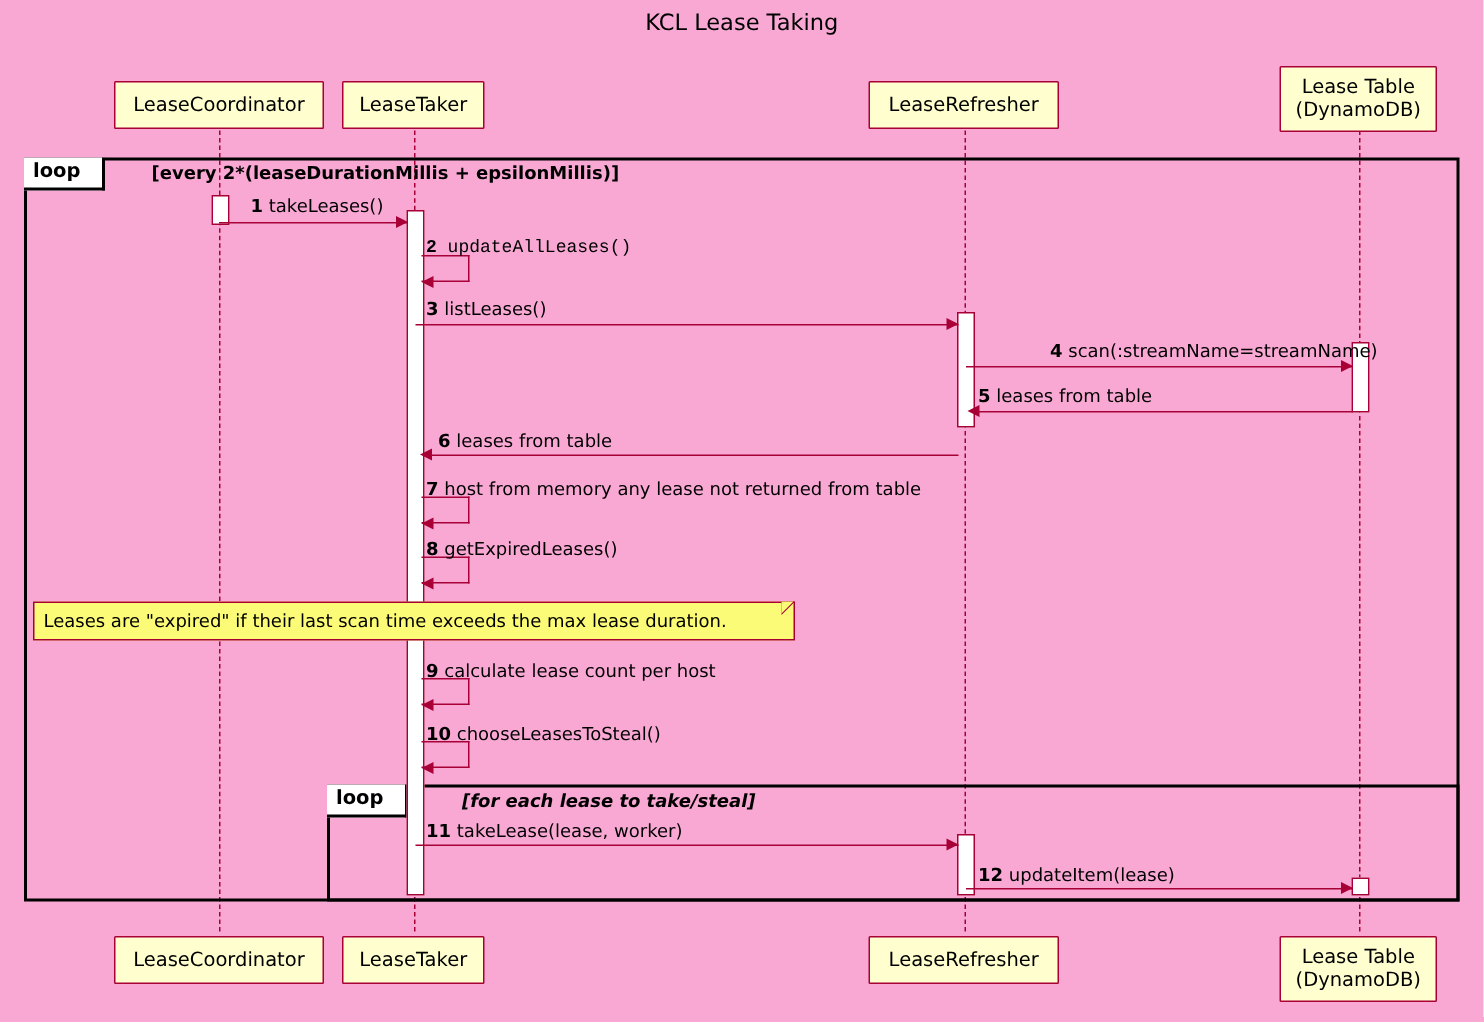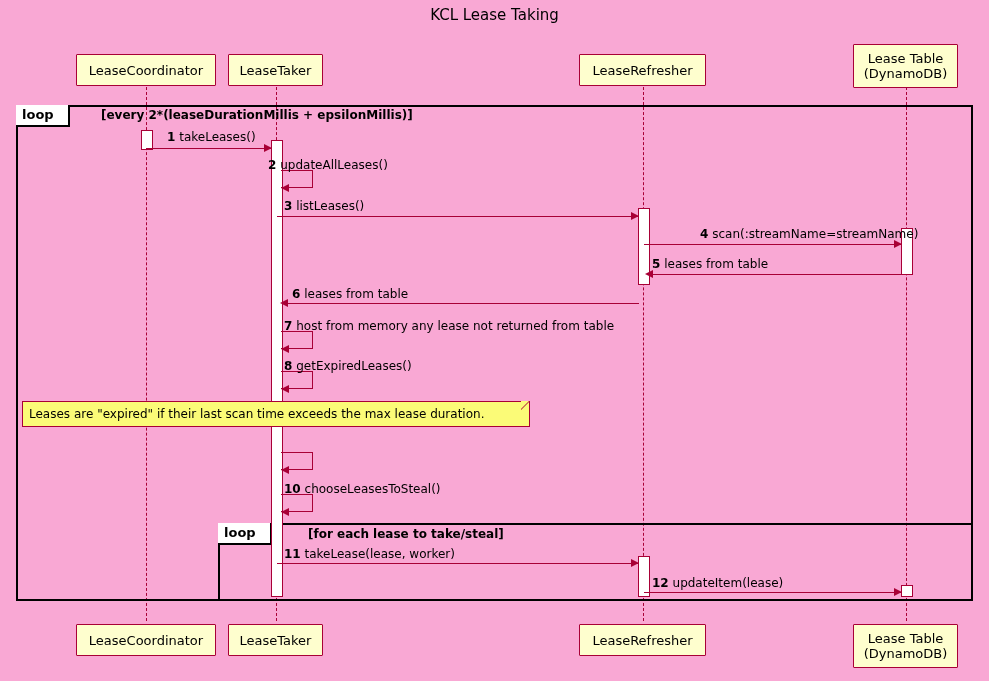--- a/index.html
+++ b/index.html
@@ -173,39 +173,39 @@
     <span>Lease Table</span>
     <span>(DynamoDB)</span>
   </div>
 
   <div class="frame" style="left:16px; top:105px; width:957px; height:496px;"></div>
   <div class="frame-label" style="left:16px; top:105px;">loop</div>
   <div class="frame-cond" style="left:101px; top:108px;">[every 2*(leaseDurationMillis + epsilonMillis)]</div>
 
   <div class="frame" style="left:218px; top:523px; width:755px; height:78px;"></div>
   <div class="frame-label" style="left:218px; top:523px;">loop</div>
-  <div class="frame-cond" style="left:308px; top:527px;">[for each lease to take/steal]</div>
+  <div class="frame-cond" style="left:308px; top:527px;font-style:italic;">[for each lease to take/steal]</div>
 
   <div class="activation" style="left:141px; top:130px; height:18px;"></div>
   <div class="activation" style="left:271px; top:140px; height:455px;"></div>
   <div class="activation" style="left:638px; top:208px; height:75px;"></div>
   <div class="activation" style="left:638px; top:556px; height:39px;"></div>
   <div class="activation" style="left:901px; top:228px; height:45px;"></div>
   <div class="activation" style="left:901px; top:585px; height:10px;"></div>
 
   <div class="msg-line" style="left:146px; top:148px; width:126px;"></div>
   <div class="arrow-right" style="left:264px; top:144px;"></div>
   <div class="msg-label" style="left:154px; top:130px;margin-left:13px;">
     <b>1</b>
     <span>takeLeases()</span>
   </div>
 
   <div class="self-msg" style="left:281px; top:170px;"></div>
   <div class="arrow-left" style="left:281px; top:184px;"></div>
-  <div class="msg-label" style="left:268px; top:158px;">
+  <div class="msg-label" style="left:284px; top:158px;font-family:Liberation Mono, monospace;">
     <b>2</b>
     <span>updateAllLeases()</span>
   </div>
 
   <div class="msg-line" style="left:277px; top:216px; width:362px;"></div>
   <div class="arrow-right" style="left:631px; top:212px;"></div>
   <div class="msg-label" style="left:284px; top:199px;">
     <b>3</b>
     <span>listLeases()</span>
   </div>
@@ -246,20 +246,24 @@
   </div>
 
   <div class="note" style="left:22px; top:401px; width:508px; height:26px;">
     <span>Leases are "expired" if their last scan time exceeds the max lease duration.</span>
   </div>
   <div class="note-corner" style="left:521px; top:401px;"></div>
   <div class="note-corner-inner" style="left:521px; top:401px;"></div>
 
   <div class="self-msg" style="left:281px; top:452px;"></div>
   <div class="arrow-left" style="left:281px; top:466px;"></div>
+  <div class="msg-label" style="left:284px; top:440px;">
+    <b>9</b>
+    <span>calculate lease count per host</span>
+  </div>
 
   <div class="self-msg" style="left:281px; top:494px;"></div>
   <div class="arrow-left" style="left:281px; top:508px;"></div>
   <div class="msg-label" style="left:284px; top:482px;">
     <b>10</b>
     <span>chooseLeasesToSteal()</span>
   </div>
 
   <div class="msg-line" style="left:277px; top:563px; width:362px;"></div>
   <div class="arrow-right" style="left:631px; top:559px;"></div>

